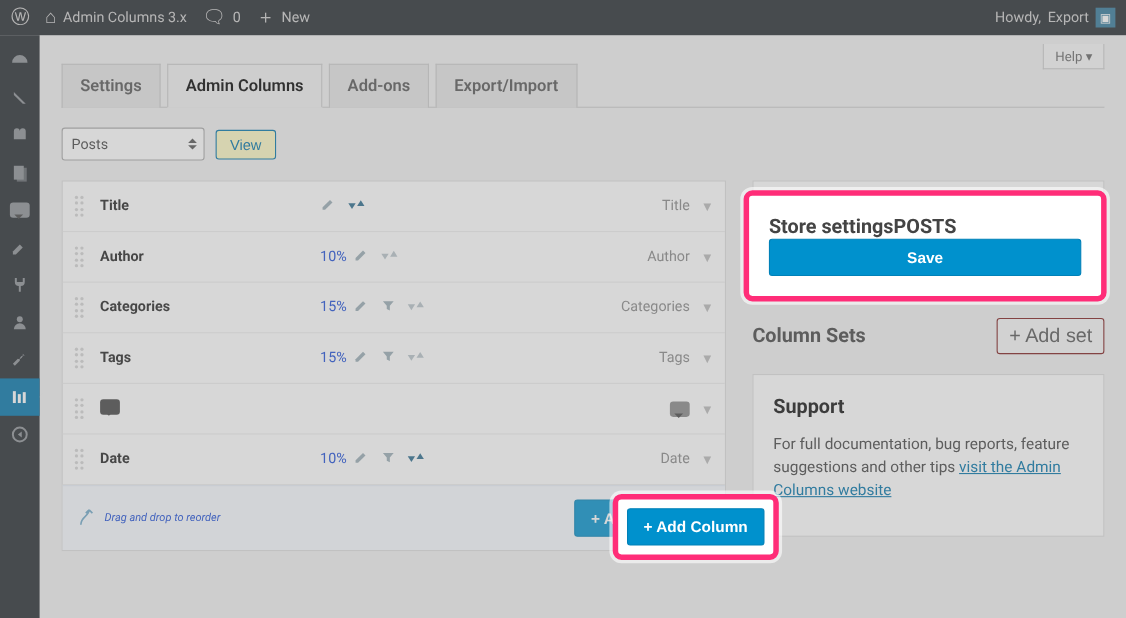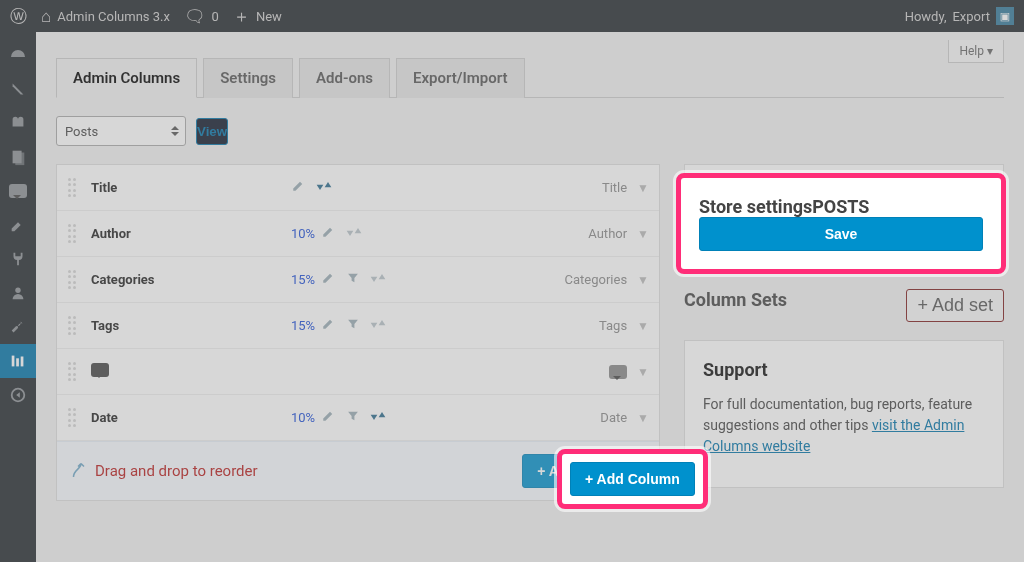--- a/index.html
+++ b/index.html
@@ -19,44 +19,44 @@
 .content{flex:1;padding:0 20px 20px;overflow:auto;position:relative}
 .help-tab{position:absolute;right:20px;top:8px;background:#f7f7f7;border:1px solid #ccc;border-top:none;padding:4px 10px;font-size:12px;color:#666;cursor:pointer}
 .help-tab::after{content:" ▾"}
 .nav-tabs{margin-top:26px;border-bottom:1px solid #ccc;display:flex;gap:0}
 .nav-tab{background:#e5e5e5;border:1px solid #ccc;border-bottom:none;padding:10px 16px;font-size:15px;font-weight:600;color:#555;margin-right:6px;margin-bottom:-1px;cursor:pointer}
 .nav-tab.active{background:#f1f1f1;color:#000;border-bottom:1px solid #f1f1f1}
 .controls-row{margin-top:18px;display:flex;align-items:center;gap:10px}
 .select-box{width:130px;height:30px;border:1px solid #aaa;border-radius:3px;padding:0 22px 0 8px;display:flex;align-items:center;background:#fff;position:relative;cursor:pointer}
 .select-box::after{content:"";position:absolute;right:6px;top:9px;width:0;height:0;border-left:4px solid transparent;border-right:4px solid transparent;border-bottom:4px solid #555}
 .select-box::before{content:"";position:absolute;right:6px;bottom:9px;width:0;height:0;border-left:4px solid transparent;border-right:4px solid transparent;border-top:4px solid #555}
-.view-btn{border:1px solid #0073aa;color:#0073aa;background:#0f172a;padding:5px 0;border-radius:3px;font-weight:700;cursor:pointer}
+.view-btn{border:1px solid #0073aa;color:#0073aa;background:#fef9c3;padding:5px 12px;border-radius:3px;font-weight:400;cursor:pointer}
 .two-col{display:flex;gap:24px;margin-top:18px;align-items:flex-start}
 .col-main{flex:1}
 .col-side{width:320px;display:flex;flex-direction:column;gap:18px}
 .columns-list{border:1px solid #ddd;background:#fff}
 .column-row{display:flex;align-items:center;height:46px;border-bottom:1px solid #eee;padding:0 10px}
 .drag-dots{width:12px;height:22px;margin-right:12px;display:flex;flex-wrap:wrap;align-content:space-between;opacity:0.35}
 .drag-dots span{width:3px;height:3px;background:#888;border-radius:50%;margin:1px}
 .col-label{font-weight:700;color:#222;flex:0 0 200px}
 .row-icons{display:flex;align-items:center;gap:10px;color:#9aadb5;font-size:15px}
 .row-right{margin-left:auto;display:flex;align-items:center;gap:10px;color:#888}
 .row-type{font-size:13px}
 .chev{color:#bbb;font-size:12px}
 .comment-bubble{width:18px;height:14px;background:#444;border-radius:3px;position:relative;display:inline-block}
 .comment-bubble::after{content:"";position:absolute;bottom:-5px;left:4px;border:4px solid transparent;border-top-color:#444}
 .footer-row{display:flex;align-items:center;padding:12px;background:#f8fbff;border-top:1px solid #e6eef7}
-.reorder-hint{color:#b91c1c;font-size:15px;display:flex;align-items:center;gap:8px}
+.reorder-hint{color:#1d4ed8;font-style:italic;font-size:10px;display:flex;align-items:center;gap:8px}
 .reorder-hint svg{width:18px;height:24px;stroke:#6fa8c8;fill:none;stroke-width:2}
 .add-col-btn{margin-left:auto;background:#0091cd;color:#fff;border:1px solid #0081b8;padding:8px 14px;border-radius:3px;font-weight:600;font-size:14px;cursor:pointer}
 .side-box{background:#fff;border:1px solid #ddd;padding:18px}
 .side-box h3{font-size:18px;font-weight:700;color:#111;margin-bottom:14px}
 .side-box .sub-label{float:right;font-size:13px;color:#888;font-weight:700}
 .save-btn{display:block;width:100%;background:#0091cd;color:#fff;border:1px solid #0081b8;padding:8px 0;border-radius:3px;font-weight:700;font-size:14px;cursor:pointer}
-.sets-row{display:flex;align-items:flex-start;justify-content:space-between}
+.sets-row{display:flex;align-items:center;justify-content:space-between}
 .addset-btn{background:#f7f7f7;border:1px solid #7f1d1d;padding:5px 10px;border-radius:3px;color:#555;font-size:18px;cursor:pointer}
 .support-box p{font-size:14px;line-height:1.5;margin-bottom:12px}
 .support-box a{color:#0073aa;text-decoration:underline}
 .highlight{position:absolute;border:5px solid #ff2d78;border-radius:8px;z-index:40;background:#fff;box-shadow:0 0 0 3px rgba(255,255,255,0.6)}
 .highlight-inner{padding:18px}
 .hl-store{right:18px;top:173px;width:330px}
 .hl-add{left:557px;top:449px}
 .hl-add .add-col-btn{margin:8px}
 .width-pct{font-size:13px;color:#1d4ed8;margin-right:6px}
 </style>
@@ -149,22 +149,22 @@
           <circle cx="10" cy="10" r="7" fill="none" stroke="currentColor" stroke-width="2"></circle>
           <path fill="currentColor" d="M12 7l-4 3 4 3z"></path>
         </svg>
       </div>
   </div>
 
   <div class="content">
     <div class="help-tab">Help</div>
 
     <div class="nav-tabs" id="nav-tabs">
+        <div class="nav-tab">Settings</div>
         <div class="nav-tab active">Admin Columns</div>
-        <div class="nav-tab">Settings</div>
         <div class="nav-tab">Add-ons</div>
         <div class="nav-tab">Export/Import</div>
       </div>
 
     <div class="controls-row">
       <div class="select-box">
           <span>Posts</span>
         </div>
       <button class="view-btn">View</button>
     </div>

